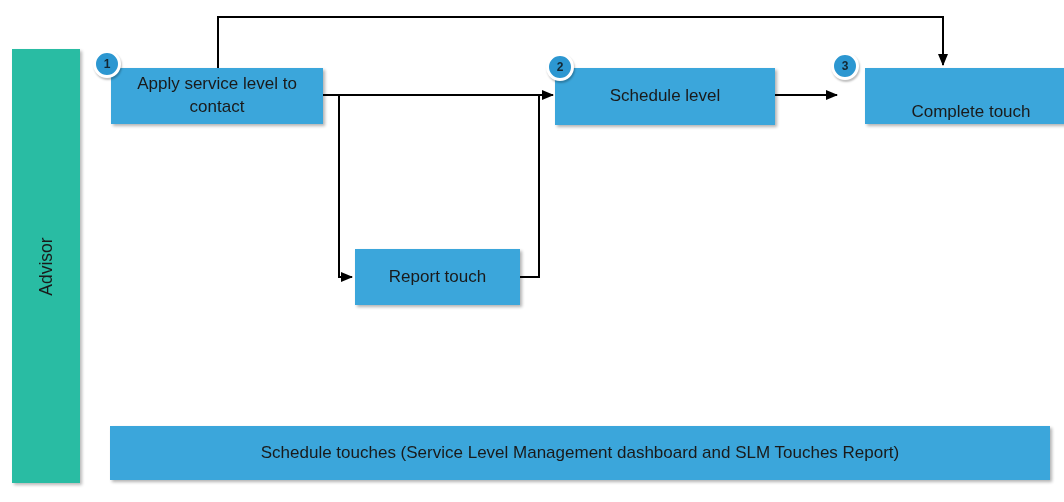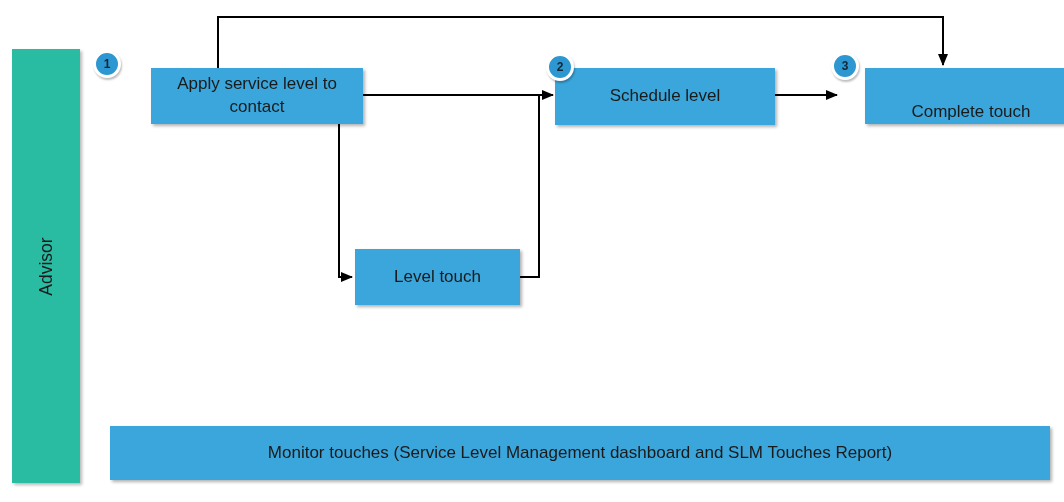--- a/index.html
+++ b/index.html
@@ -42,21 +42,21 @@
     background: var(--box, #3ba6db);
     box-shadow: 2px 2px 3px rgba(0,0,0,0.3);
     display: flex;
     align-items: center;
     justify-content: center;
     text-align: center;
     font-size: 17px;
     line-height: 1.35;
     color: var(--text, #1a1a1a);
   }
-  .box-apply   { left: 111px; top: 68px;  width: 212px; height: 56px; padding: 0 8px; margin-left: 40px; }
+  .box-apply   { left: 111px; top: 68px;  width: 212px; height: 56px; padding: 0 8px; }
   .box-schedule{ left: 555px; top: 68px;  width: 220px; height: 57px; }
   .box-complete{ left: 865px; top: 68px;  width: 212px; height: 56px; align-items: flex-end; }
   .box-defer   { left: 355px; top: 249px; width: 165px; height: 56px; }
   .box-monitor { left: 110px; top: 426px; width: 940px; height: 54px; }
   .badge {
     position: absolute;
     width: 28px; height: 28px;
     background: var(--badge, #2c97d1);
     border: 3px solid #ffffff;
     border-radius: 50%;
@@ -110,20 +110,20 @@
   </div>
 
   <div class="box box-complete">
     <span>Complete touch</span>
   </div>
   <div class="badge badge-3">
     <span>3</span>
   </div>
 
   <div class="box box-defer">
-    <span>Level touch</span>
+    <span>Report touch</span>
   </div>
 
   <div class="box box-monitor">
-    <span>Monitor touches (Service Level Management dashboard and SLM Touches Report)</span>
+    <span>Schedule touches (Service Level Management dashboard and SLM Touches Report)</span>
   </div>
 
 </div>
 
 </body></html>

